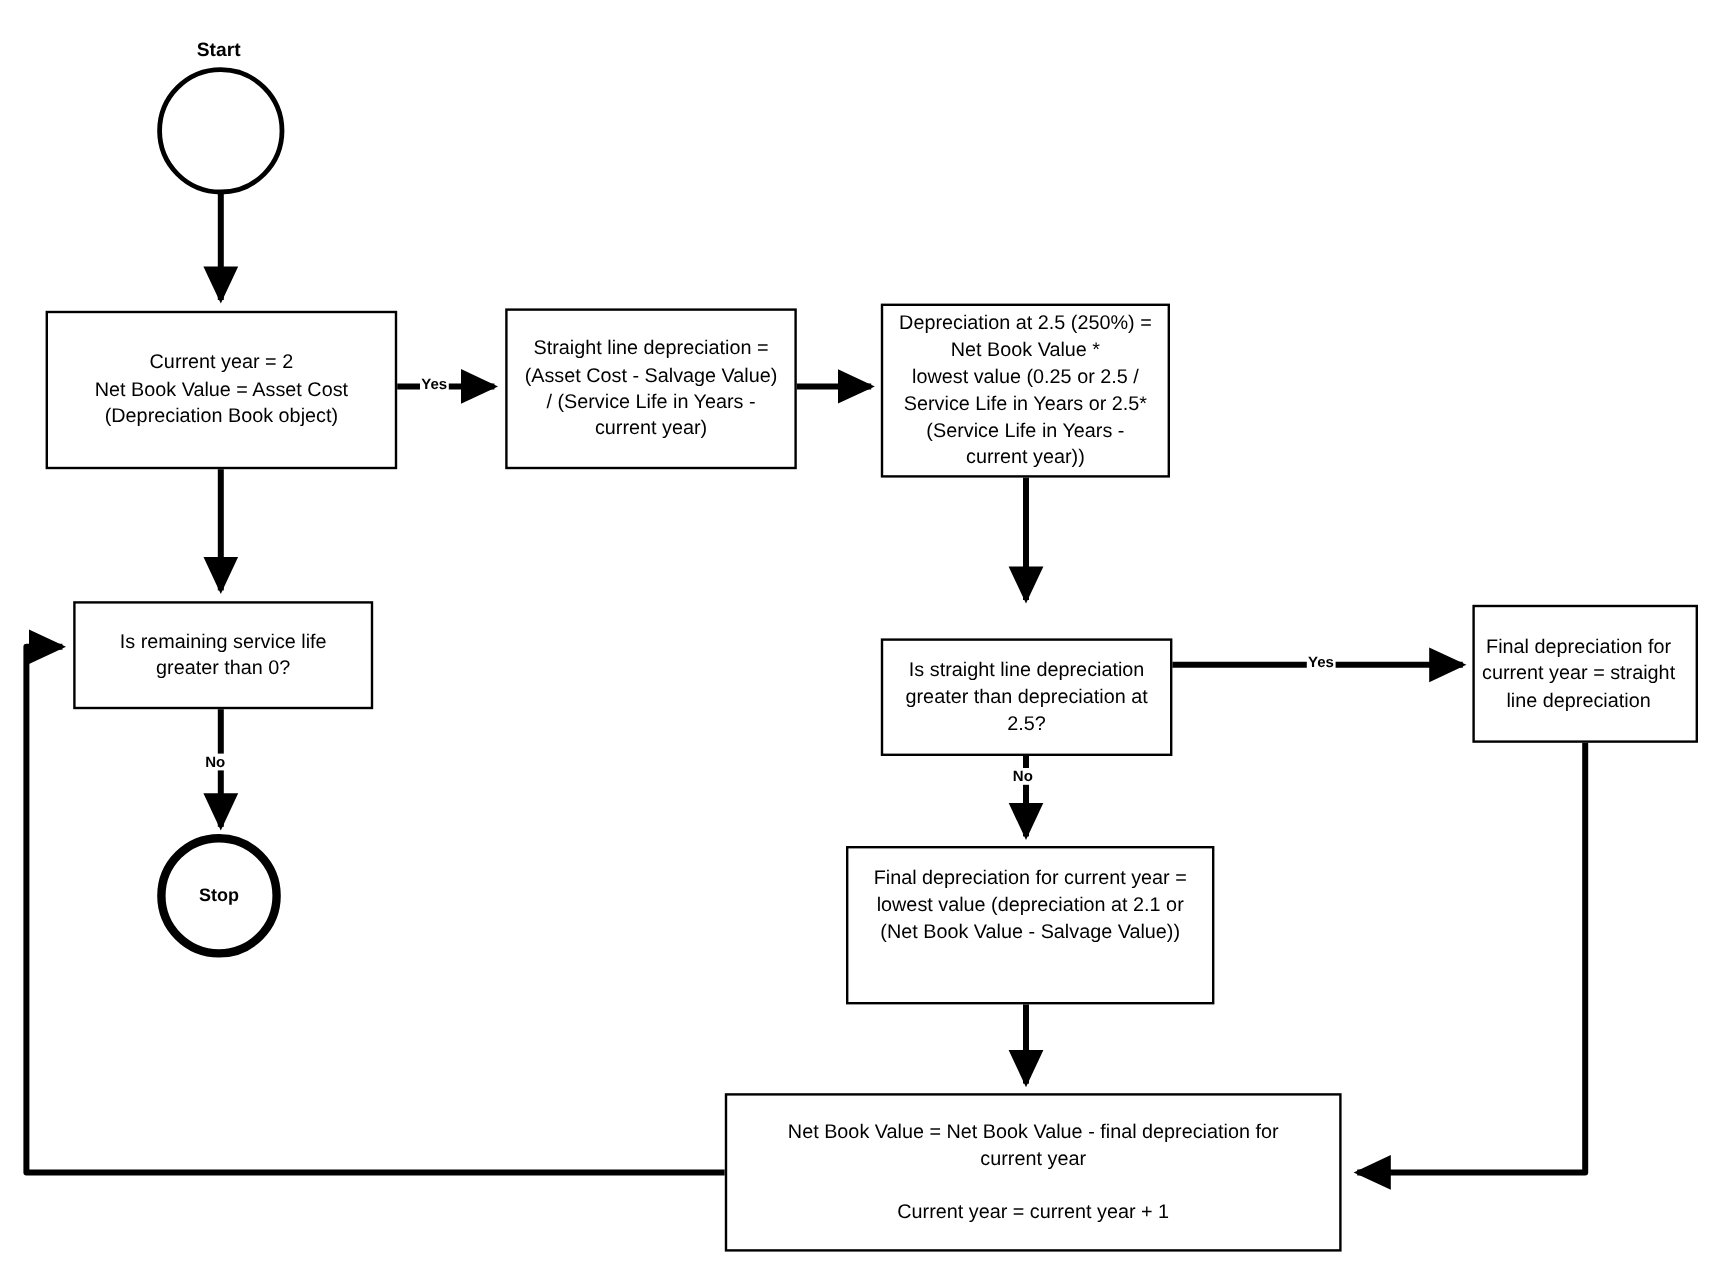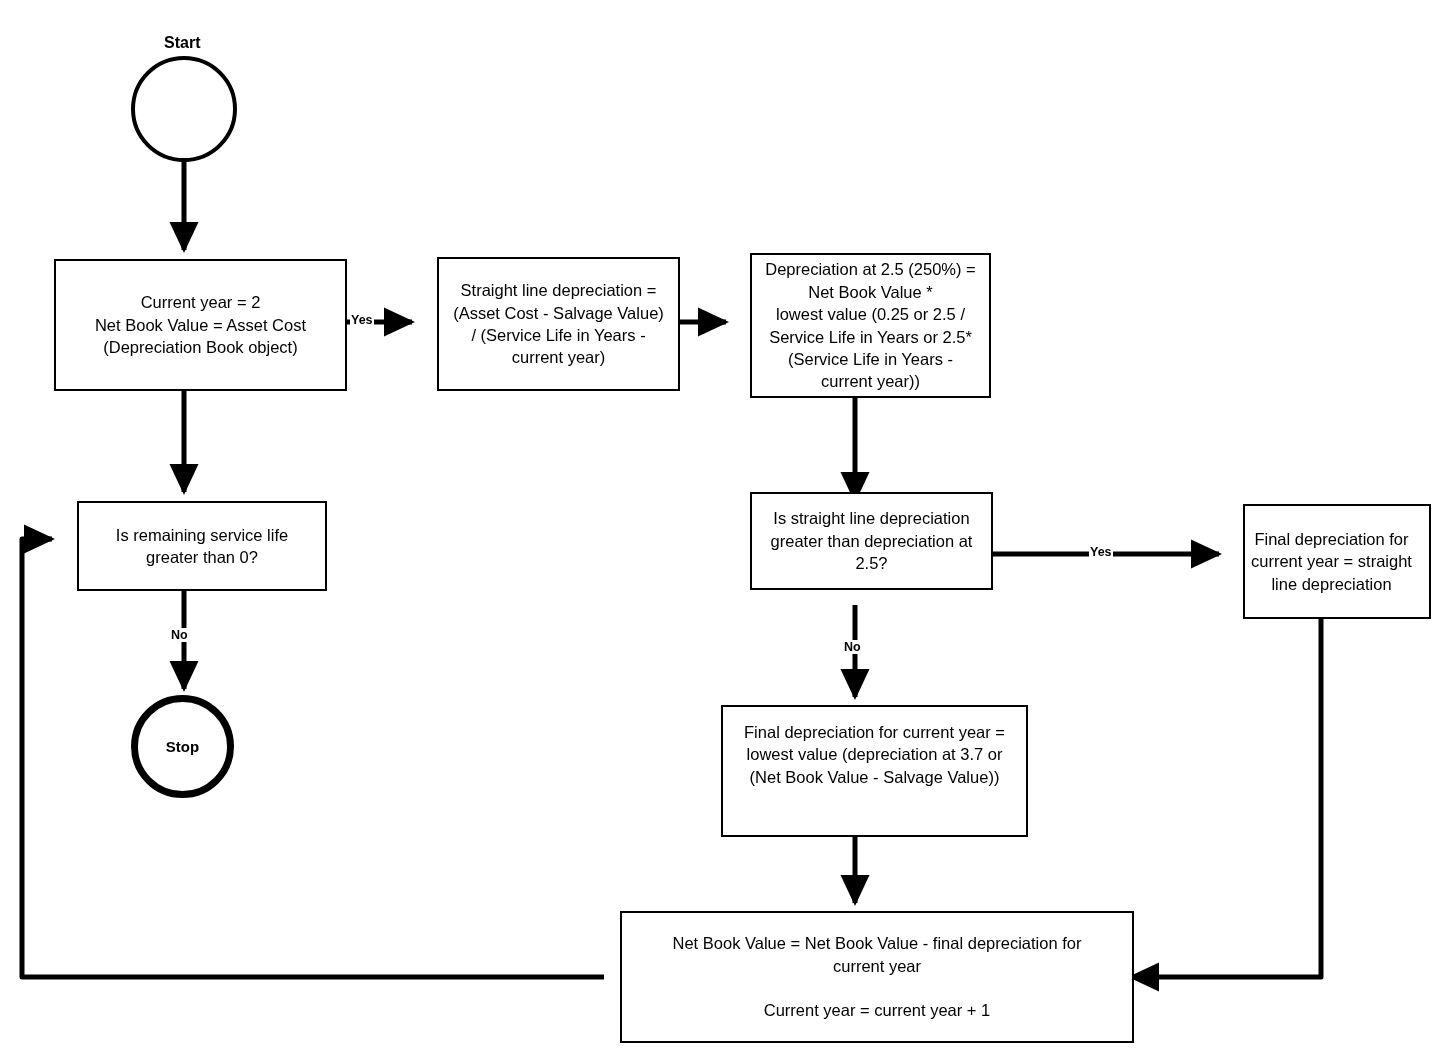--- a/index.html
+++ b/index.html
@@ -29,21 +29,20 @@
     background: #ffffff;
     display: flex;
     align-items: center;
     justify-content: center;
     text-align: center;
     font-size: 16.5px;
     line-height: 1.36;
     color: #000000;
     white-space: pre-line;
     padding: 2px 6px;
-    margin-left: 16px;
   }
   .node-box.align-top {
     align-items: flex-start;
     padding-top: 14px;
   }
   .terminator {
     position: absolute;
     box-sizing: border-box;
     border-radius: 50%;
     background: #ffffff;
@@ -132,30 +131,30 @@
 lowest value (0.25 or 2.5 /
 Service Life in Years or 2.5*
 (Service Life in Years -
 current year))</div>
 
   <div class="node-box" style="left:61px; top:501px; width:250px; height:90px;">Is remaining service life
 greater than 0?</div>
 
   <div class="terminator stop" style="left:131px; top:695px; width:103px; height:103px;">Stop</div>
 
-  <div class="node-box" style="left:734px; top:492px; width:243px; height:98px;">Is straight line depreciation
+  <div class="node-box" style="left:734px; top:532px; width:243px; height:98px;">Is straight line depreciation
 greater than depreciation at
 2.5?</div>
 
   <div class="node-box" style="left:1227px; top:504px; width:188px; height:115px; text-align:center; justify-content:flex-start;">Final depreciation for
 current year = straight
 line depreciation</div>
 
   <div class="node-box align-top" style="left:705px; top:705px; width:307px; height:132px;">Final depreciation for current year =
-lowest value (depreciation at 3.7 or
+lowest value (depreciation at 2.1 or
 (Net Book Value - Salvage Value))</div>
 
   <div class="node-box" style="left:604px; top:911px; width:514px; height:132px;">Net Book Value = Net Book Value - final depreciation for
 current year
 
 Current year = current year + 1</div>
 
   <div class="edge-label" style="left:350px; top:313px;">Yes</div>
   <div class="edge-label" style="left:170px; top:628px;">No</div>
   <div class="edge-label" style="left:1089px; top:545px;">Yes</div>

